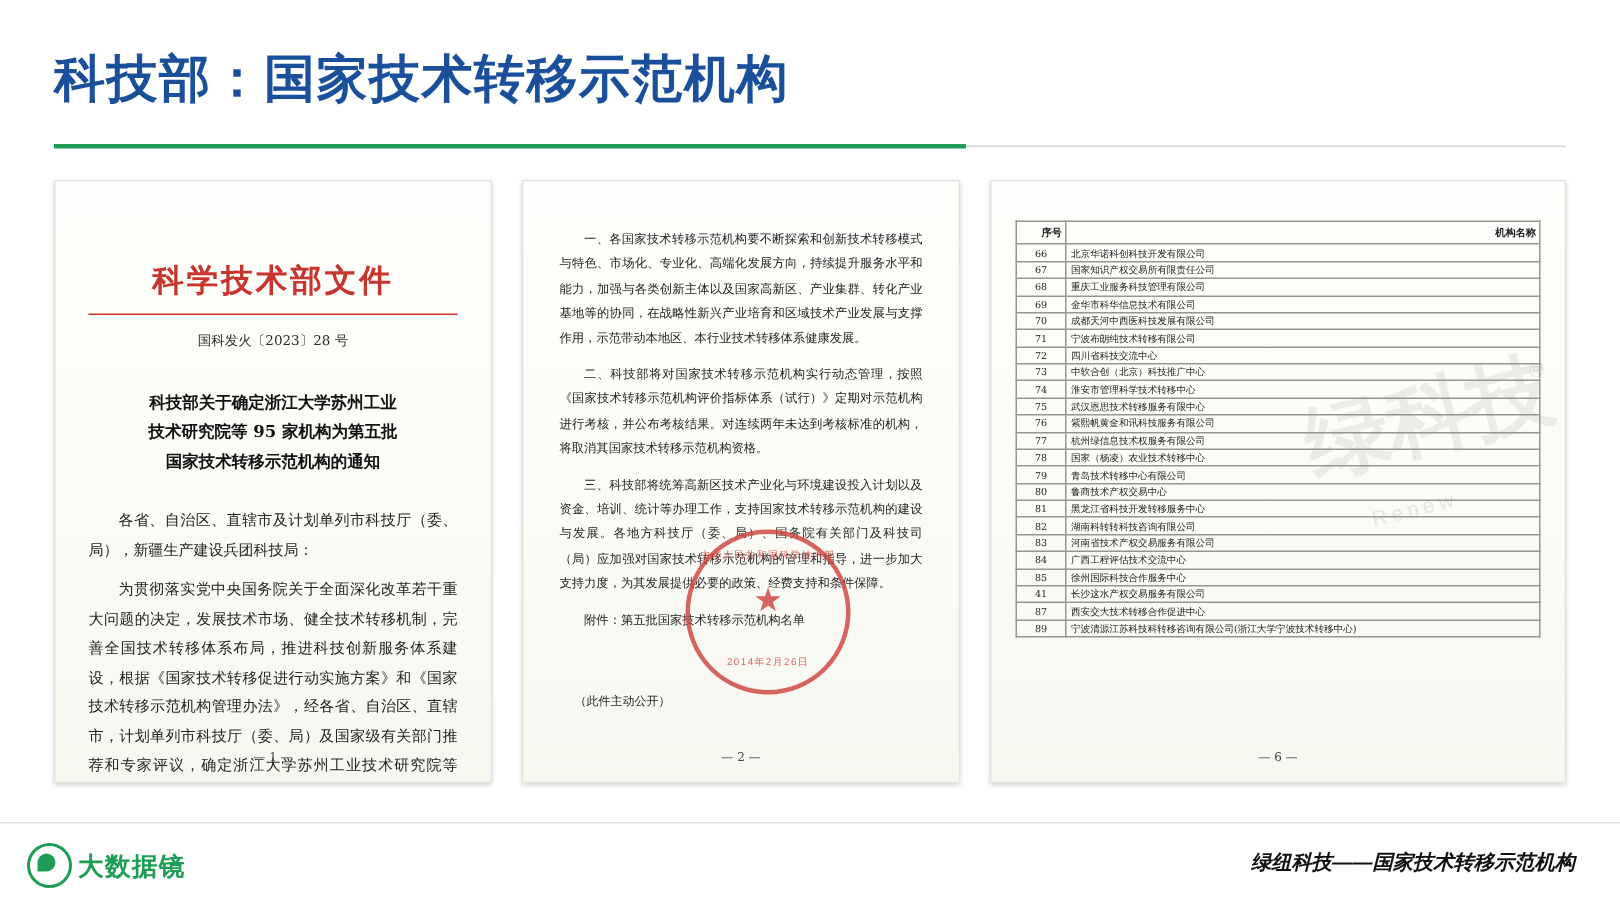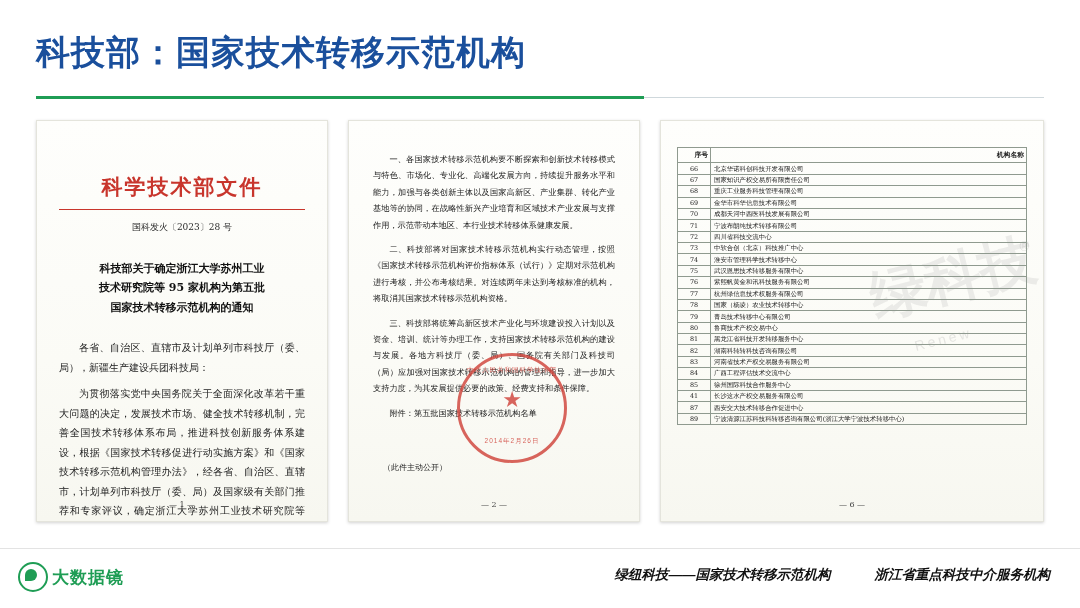--- a/index.html
+++ b/index.html
@@ -481,17 +481,16 @@
   </div>
 
   <div class="footer">
     <div class="footer-rule"></div>
     <div class="brand">
       <span class="brand-mark"></span>
       <span class="brand-text">大数据镜</span>
     </div>
     <div class="footer-right">
       <span class="footer-item">绿纽科技——国家技术转移示范机构</span>
-      <span class="footer-item">浙江省重点科技中介服务机构</span>
     </div>
   </div>
 
 </div>
 
 </body></html>

